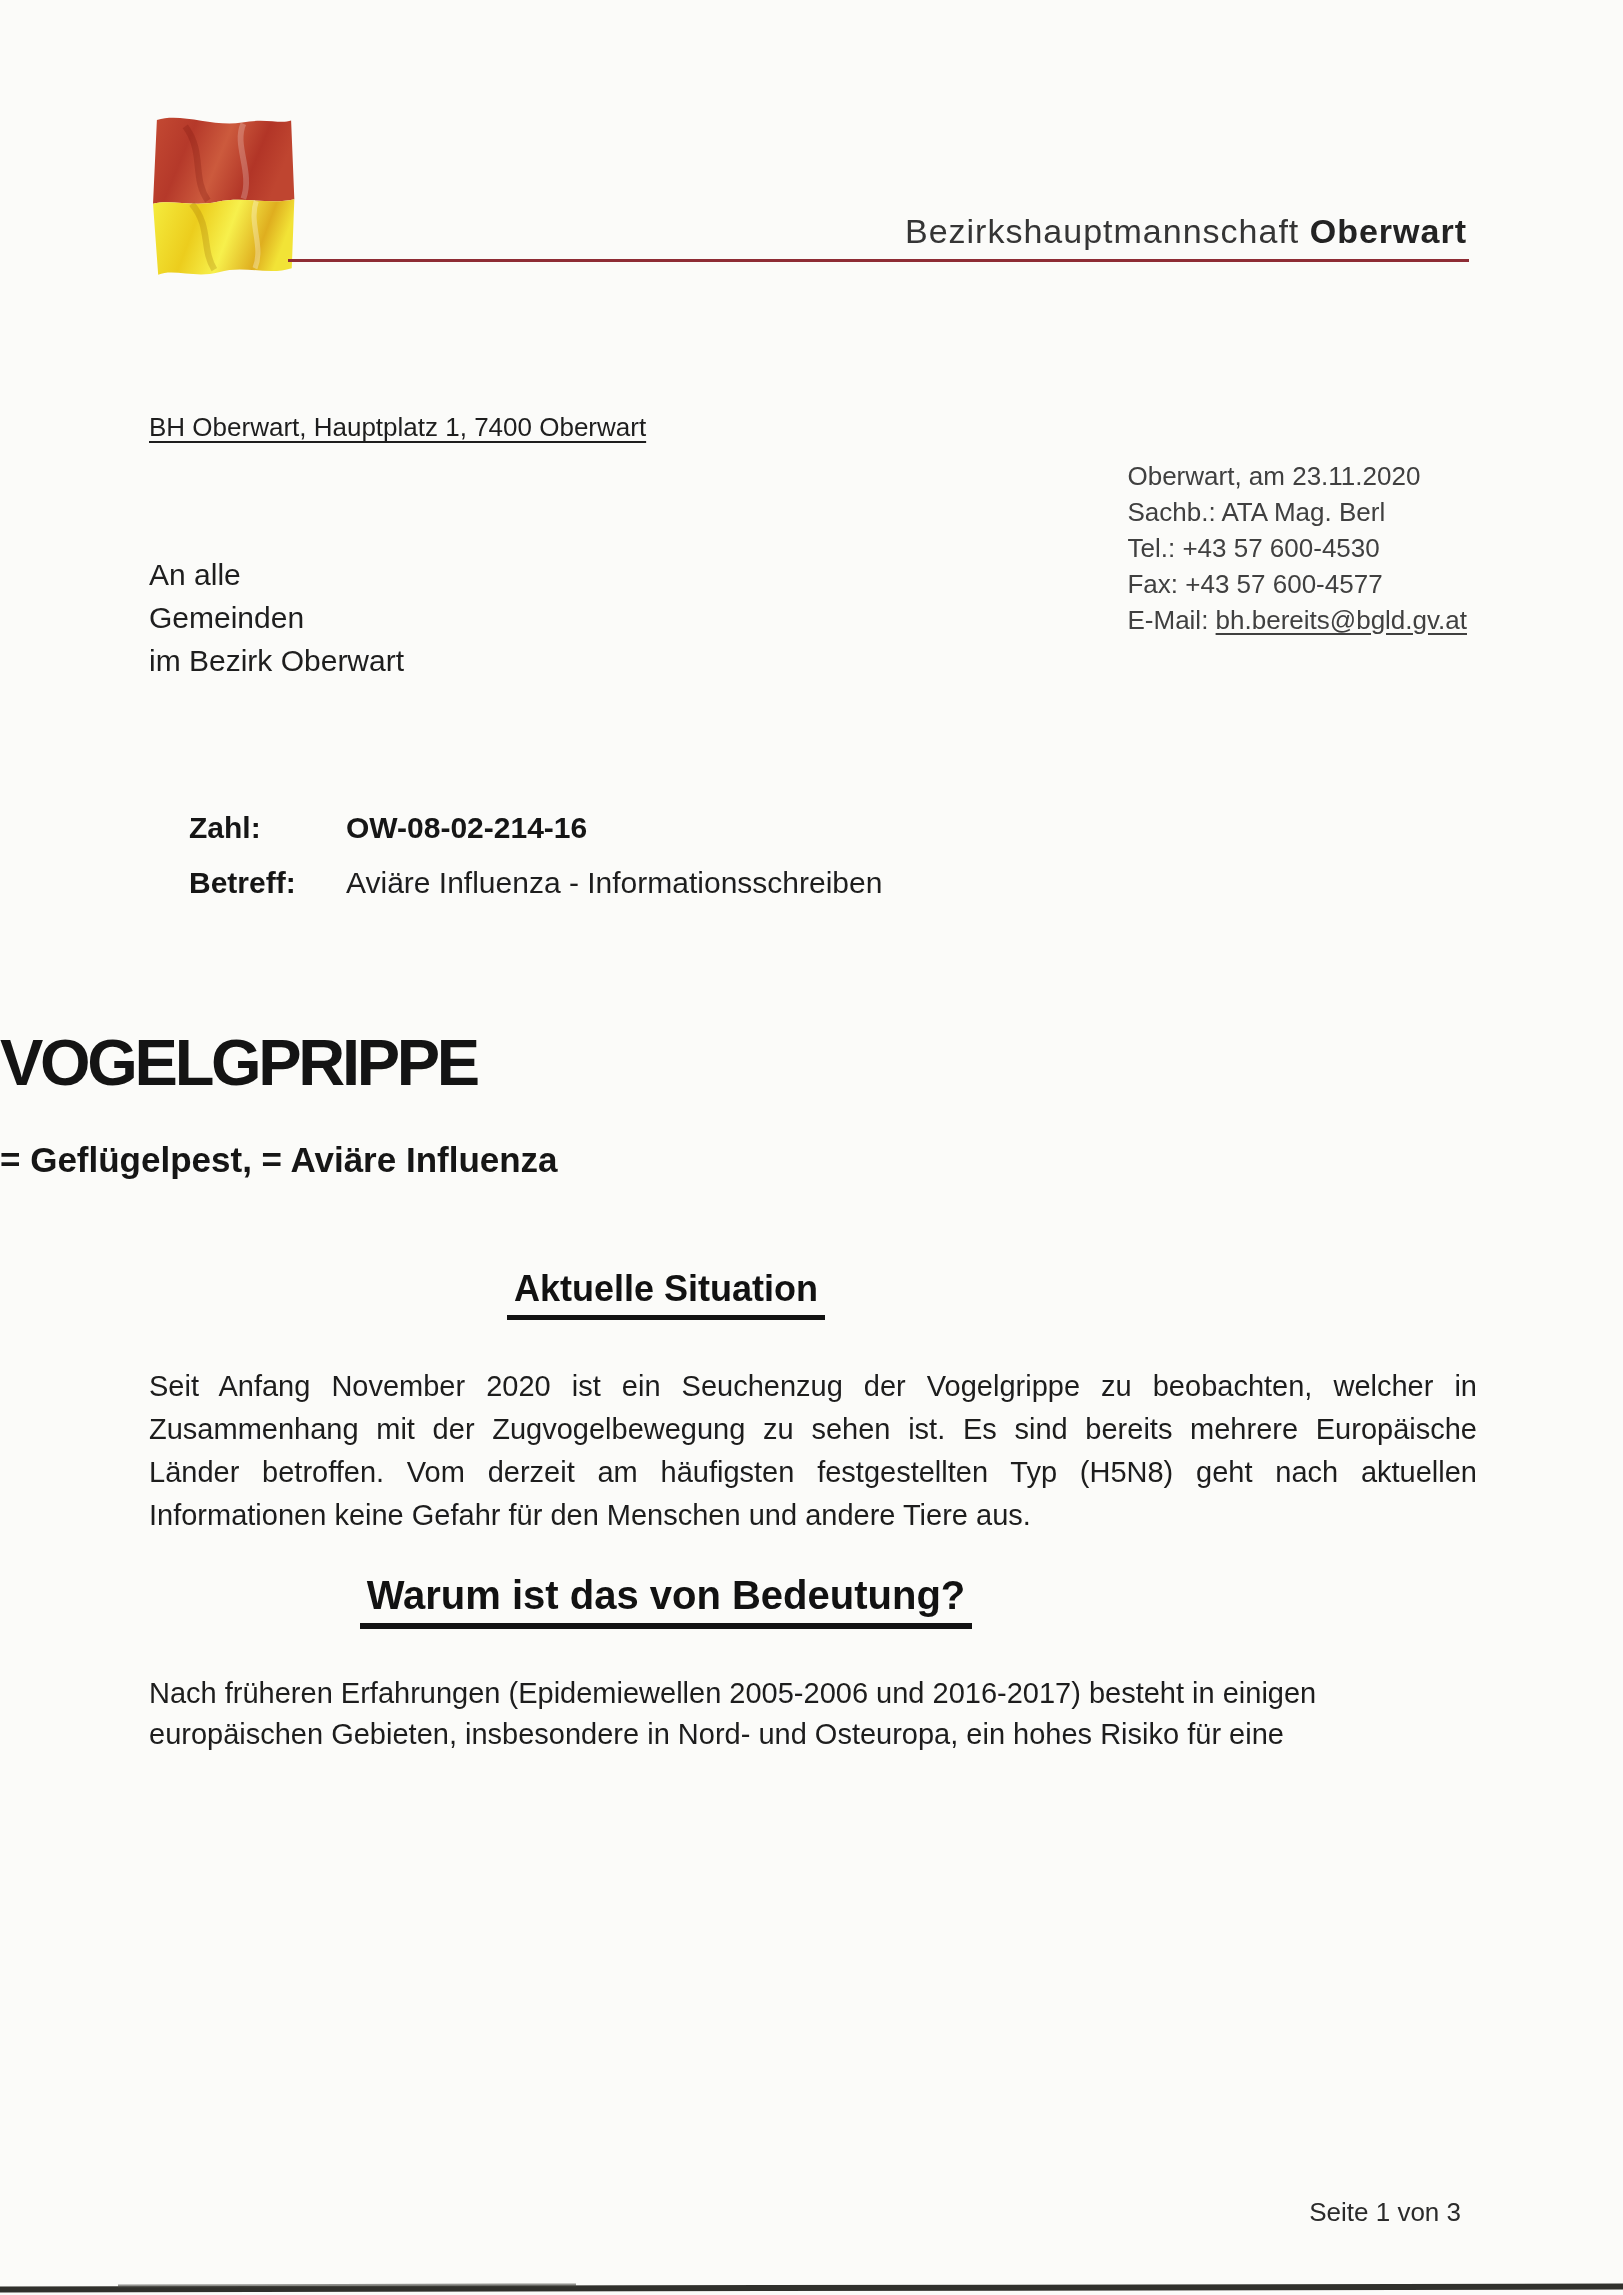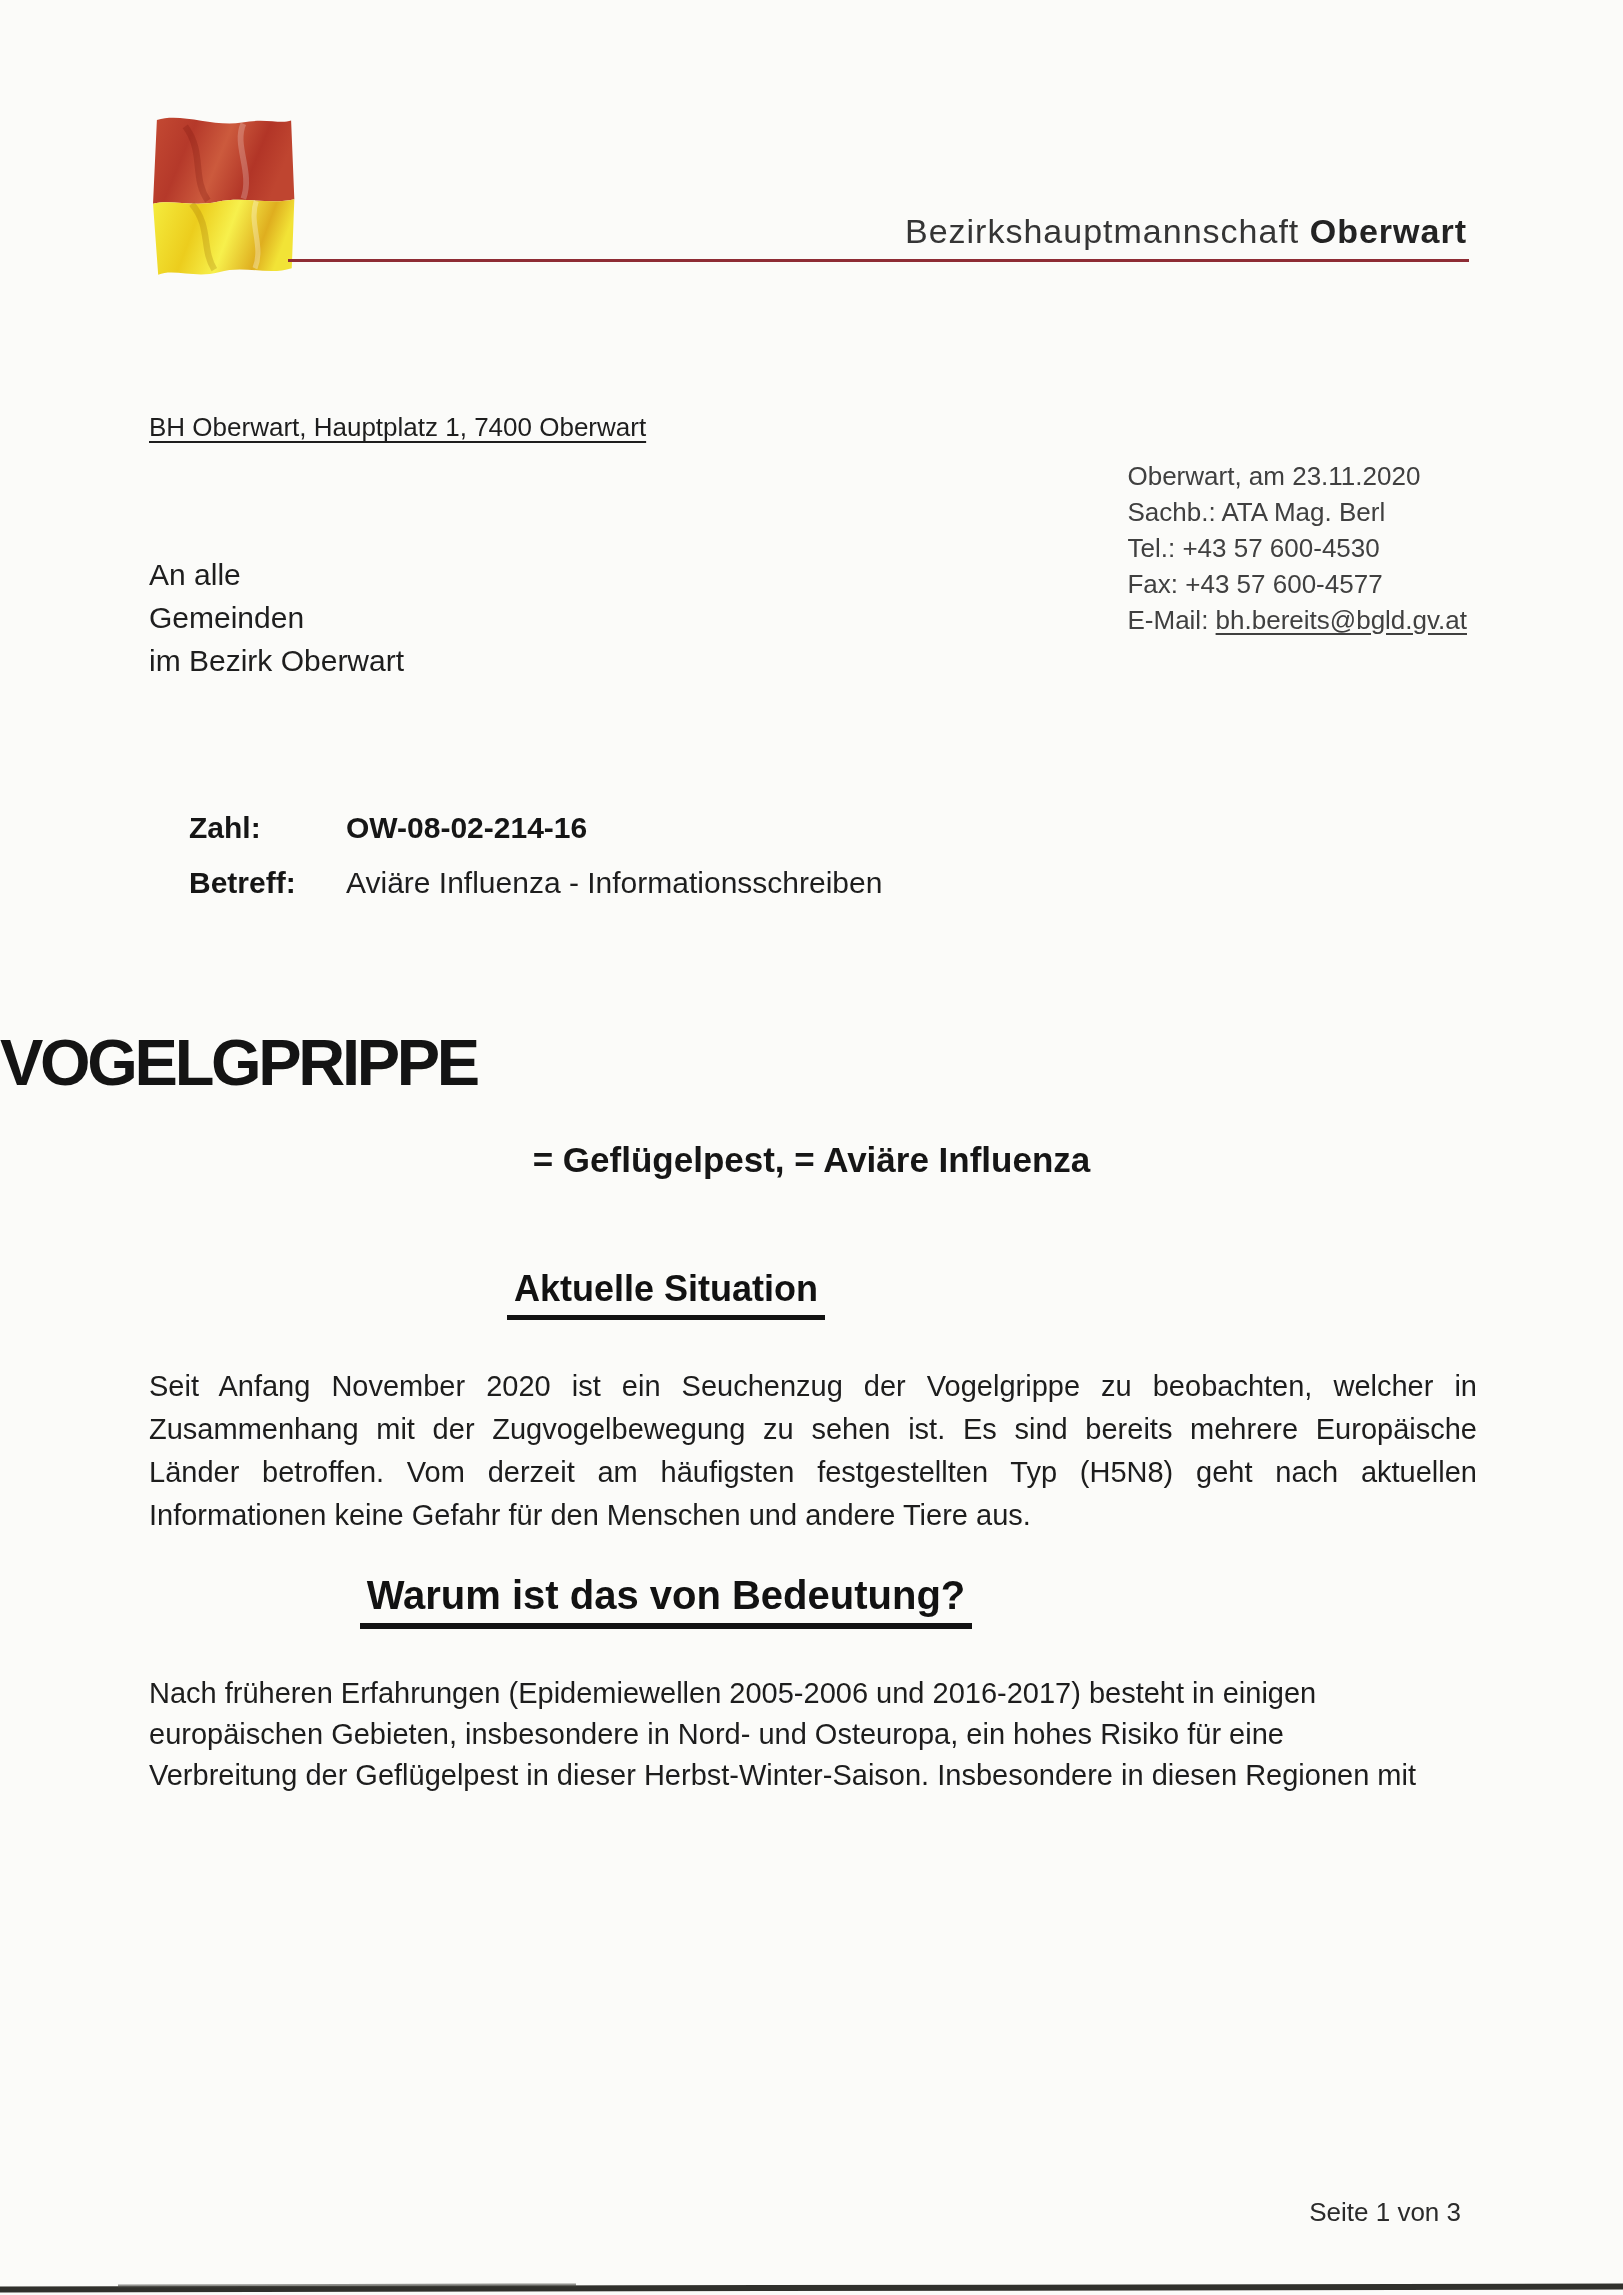--- a/index.html
+++ b/index.html
@@ -64,21 +64,21 @@
   .ref-value { color: #1e1e1e; }
 
   
   .doc-title {
     position: absolute; left: 0; width: 1623px; top: 1025px;
     text-align: left; font-size: 65px; font-weight: bold;
     letter-spacing: -3.3px; color: #141414; white-space: nowrap;
   }
   .doc-subtitle {
     position: absolute; left: 0; width: 1623px; top: 1140px;
-    text-align: center; font-size: 35px; font-weight: bold;
+    text-align: left; font-size: 35px; font-weight: bold;
     color: #161616; white-space: nowrap;
   }
 
   
   .section-heading-wrap { position: absolute; left: 0; width: 1332px; text-align: center; white-space: nowrap; }
   .section-heading-wrap.h1 { top: 1268px; }
   .section-heading-wrap.h2 { top: 1573px; }
   .section-heading {
     display: inline-block; font-weight: bold; color: #121212;
     padding: 0 6.5px 5.2px;
@@ -190,21 +190,20 @@
     <span class="line line-just">Länder betroffen. Vom derzeit am häufigsten festgestellten Typ (H5N8) geht nach aktuellen</span>
     <span class="line">Informationen keine Gefahr für den Menschen und andere Tiere aus.</span>
   </div>
 
   <div class="section-heading-wrap h2">
     <span class="section-heading">Warum ist das von Bedeutung?</span>
   </div>
   <div class="paragraph para-2">
     <span class="line">Nach früheren Erfahrungen (Epidemiewellen 2005-2006 und 2016-2017) besteht in einigen</span>
     <span class="line">europäischen Gebieten, insbesondere in Nord- und Osteuropa, ein hohes Risiko für eine</span>
-    <span class="line">Verbreitung der Geflügelpest in dieser Herbst-Winter-Saison. Insbesondere in diesen Regionen mit</span>
   </div>
 
   <div class="page-footer">Seite 1 von 3</div>
 
   <div class="scan-edge"></div>
   <div class="scan-edge-2"></div>
 </div>
 
 
 </body></html>

